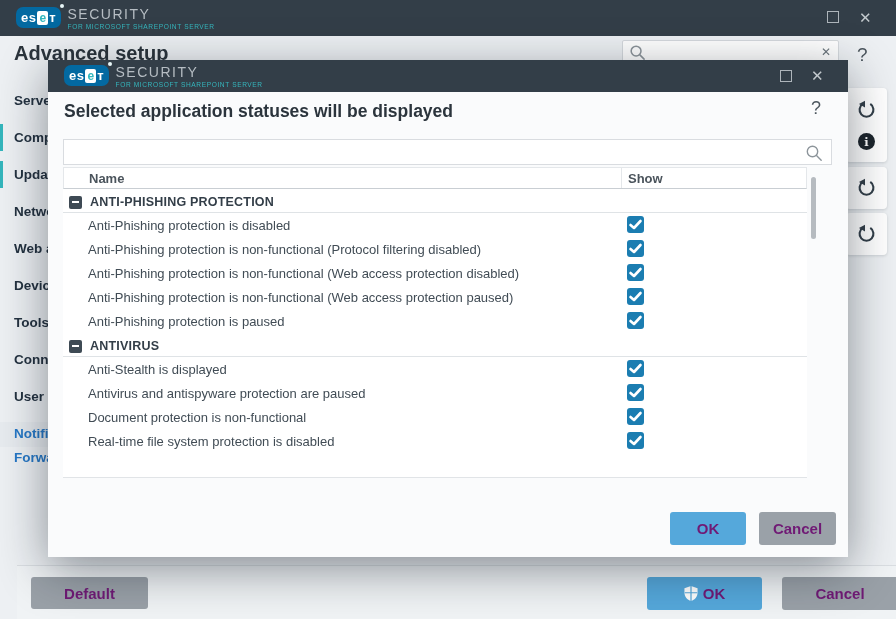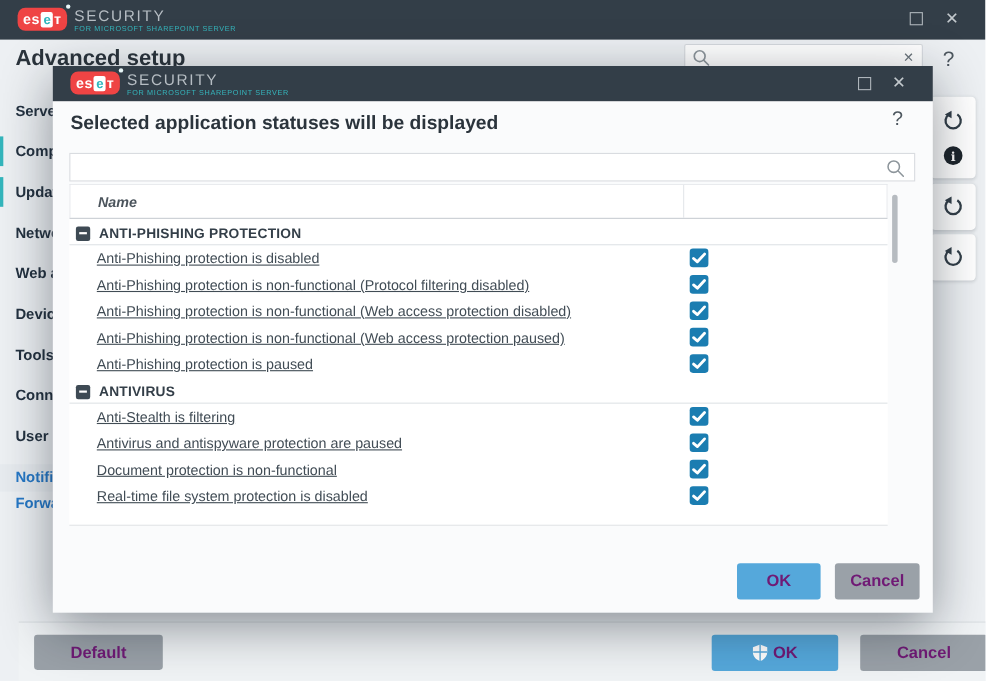--- a/index.html
+++ b/index.html
@@ -4,21 +4,21 @@
 <style>
   * { margin:0; padding:0; box-sizing:border-box; }
   html,body { width:896px; height:619px; overflow:hidden; }
   body { font-family:"Liberation Sans","DejaVu Sans",sans-serif; }
   #root { position:relative; width:896px; height:619px; background:#edf0f3; overflow:hidden; }
 
   
   .titlebar { position:absolute; left:0; right:0; top:0; height:36px; background:#333e48; }
   .logo { position:absolute; display:flex; align-items:flex-start; gap:7px; }
   .logo-badge { position:relative; display:flex; align-items:center; justify-content:center;
-    background:#ef4444; border-radius:7px; padding:0 5px; height:21px; }
+    background:#0369a1; border-radius:7px; padding:0 5px; height:21px; }
   .logo-badge .l-left { color:#fff; font-weight:bold; font-size:13px; letter-spacing:.5px; }
   .logo-badge .l-mid { background:#fff; color:#30b6bd; font-weight:bold; font-size:12px;
     border-radius:2px; padding:0 2px; margin:0 1px; line-height:14px; }
   .logo-badge .l-right { color:#fff; font-weight:bold; font-size:13px; }
   .logo-badge .reg-dot { position:absolute; right:-3px; top:-3px; width:4px; height:4px;
     border-radius:50%; background:#e8f6f7; }
   .logo-text .product { color:#b6bdc3; font-size:14px; letter-spacing:1.5px; line-height:14px; }
   .logo-text .edition { color:#35b6bd; font-size:6.6px; letter-spacing:.6px; margin-top:2px; }
   .win-max { position:absolute; width:12px; height:12px; border:1.5px solid #aeb5bb; }
   .win-close { position:absolute; color:#c3c9cd; font-size:15px; line-height:15px; }
@@ -51,32 +51,32 @@
   .modal { position:absolute; left:48px; top:60px; width:800px; height:497px; background:#fafbfc;
     box-shadow:0 12px 45px rgba(10,20,30,.45); }
   .modal .titlebar { height:32px; }
   .modal-title { position:absolute; left:16px; top:41px; font-size:17.5px; font-weight:600; color:#2b343c; }
   .modal-search { position:absolute; left:15px; top:79px; width:769px; height:26px; background:#fff;
     border:1px solid #d9dce0; }
   .modal-search .mag { position:absolute; right:8px; top:4px; }
 
   .dlg-table { position:absolute; left:15px; top:107px; width:744px; height:311px; background:#fff;
     overflow:hidden; border-bottom:1px solid #e1e4e7; }
-  .thead { display:flex; height:32px; border:1px solid #e4e7ea; border-bottom:1px solid #c9ced3;font-style:italic; }
+  .thead { display:flex; height:22px; border:1px solid #e4e7ea; border-bottom:1px solid #c9ced3; }
   .th { display:flex; align-items:center; font-size:13px; font-weight:bold; color:#4b545c; }
   .th-name { width:558px; padding-left:25px; border-right:1px solid #e4e7ea; }
   .th-show { padding-left:6px; flex:1; }
   .grp { display:flex; align-items:center; gap:8px; height:21px; margin-top:3px; padding-left:6px;
     border-bottom:1px solid #dfe3e6; }
   .grp-label { font-size:12.5px; font-weight:bold; color:#333e48; letter-spacing:.2px;text-align:right; }
   .minus-sq { width:13px; height:13px; border-radius:2px; background:#3e4a54; position:relative; flex:0 0 13px; }
   .minus-sq::after { content:""; position:absolute; left:3px; top:5.5px; width:7px; height:2px; background:#fff; }
   .trow { position:relative; height:24px; }
   .trow .rname { position:absolute; left:25px; top:50%; transform:translateY(-50%);
-    font-size:13px; color:#414c55; white-space:nowrap;text-decoration:underline; }
+    font-size:13px; color:#414c55; white-space:nowrap; }
   .cb { position:absolute; left:564px; top:3px; width:17px; height:17px; border-radius:3px; background:#1b7db1; }
   .dlg-scroll { position:absolute; left:763px; top:117px; width:5px; height:62px; border-radius:3px; background:#b6bbc0; }
 
   .modal-footer-ok { left:622px; top:452px; width:76px; height:33px; }
   .modal-footer-cancel { left:711px; top:452px; width:77px; height:33px; }
 </style>
 </head>
 <body>
 
 <div id="root">
@@ -198,20 +198,21 @@
         <svg width="18" height="18" viewBox="0 0 18 18">
             <circle cx="7.5" cy="7.5" r="5.2" fill="none" stroke="#8d959b" stroke-width="1.4"></circle>
             <line x1="11.5" y1="11.5" x2="16.2" y2="16.2" stroke="#8d959b" stroke-width="1.4" stroke-linecap="round"></line>
           </svg>
       </span>
     </div>
 
     <div class="dlg-table">
       <div class="thead">
         <div class="th th-name">Name</div>
+        <div class="th th-show">Show</div>
       </div>
       <div id="table-body">
           <div class="grp">
             <span class="minus-sq"></span>
             <span class="grp-label">ANTI-PHISHING PROTECTION</span>
           </div>
           <div class="trow">
             <span class="rname">Anti-Phishing protection is disabled</span>
             <span class="cb"><svg width="17" height="17" viewBox="0 0 17 17">
                 <polyline points="3.5,9 7,12 13.5,5" fill="none" stroke="#fff" stroke-width="2.6" stroke-linecap="round" stroke-linejoin="round"></polyline>
@@ -239,21 +240,21 @@
             <span class="rname">Anti-Phishing protection is paused</span>
             <span class="cb"><svg width="17" height="17" viewBox="0 0 17 17">
                 <polyline points="3.5,9 7,12 13.5,5" fill="none" stroke="#fff" stroke-width="2.6" stroke-linecap="round" stroke-linejoin="round"></polyline>
               </svg></span>
           </div>
           <div class="grp">
             <span class="minus-sq"></span>
             <span class="grp-label">ANTIVIRUS</span>
           </div>
           <div class="trow">
-            <span class="rname">Anti-Stealth is filtering</span>
+            <span class="rname">Anti-Stealth is displayed</span>
             <span class="cb"><svg width="17" height="17" viewBox="0 0 17 17">
                 <polyline points="3.5,9 7,12 13.5,5" fill="none" stroke="#fff" stroke-width="2.6" stroke-linecap="round" stroke-linejoin="round"></polyline>
               </svg></span>
           </div>
           <div class="trow">
             <span class="rname">Antivirus and antispyware protection are paused</span>
             <span class="cb"><svg width="17" height="17" viewBox="0 0 17 17">
                 <polyline points="3.5,9 7,12 13.5,5" fill="none" stroke="#fff" stroke-width="2.6" stroke-linecap="round" stroke-linejoin="round"></polyline>
               </svg></span>
           </div>

